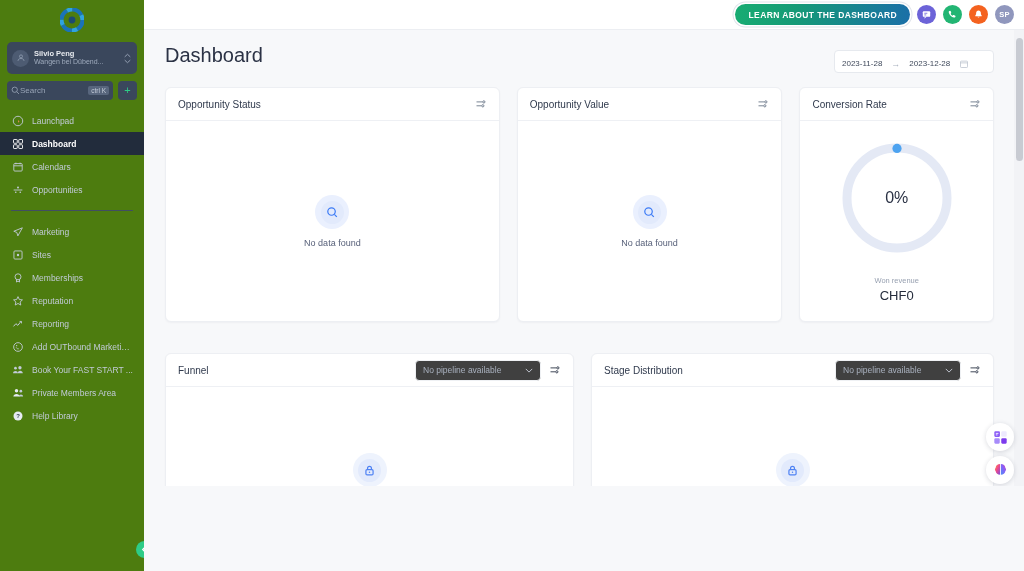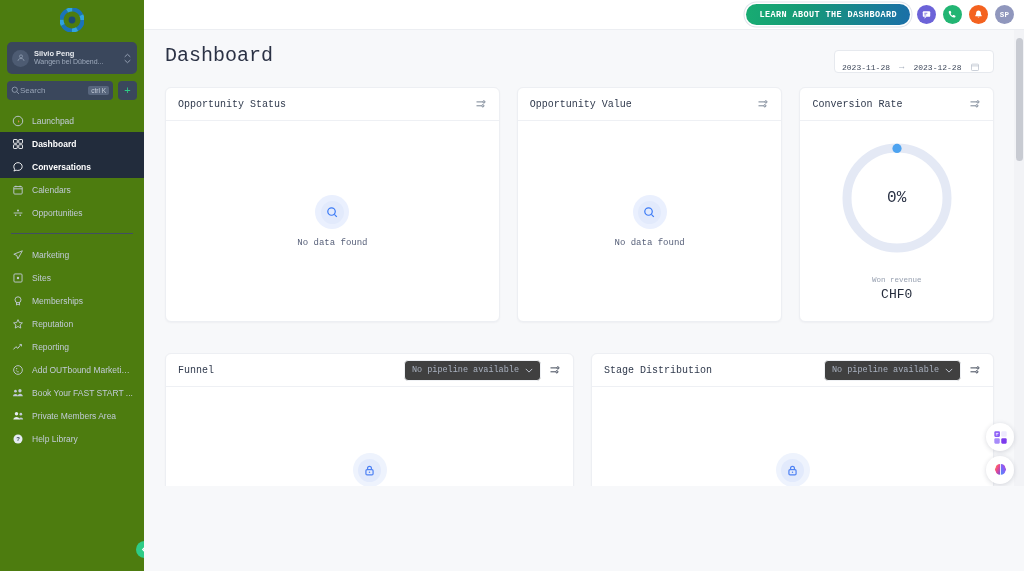--- a/index.html
+++ b/index.html
@@ -79,21 +79,21 @@
   }
   .collapse-btn {
     position: absolute; right: -9px; bottom: 13px;
     width: 17px; height: 17px; border-radius: 50%;
     background: #2ecc87; color: #fff;
     display: flex; align-items: center; justify-content: center;
     font-size: 8px; z-index: 6;
   }
 
   
-  #main { flex: 1 1 auto; position: relative; height: 486px; background: #f7f8fa; overflow: hidden; font-family: Liberation Mono, monospace; }
+  #main { flex: 1 1 auto; position: relative; height: 486px; background: #f7f8fa; overflow: hidden; }
 
   .topbar {
     height: 30px; background: #ffffff;
     display: flex; align-items: center; justify-content: flex-end;
     padding-right: 10px; gap: 7px;
     border-bottom: 1px solid #eceef2;
   }
   .learn-btn {
     height: 21px; padding: 0 13px;
     border-radius: 11px;
@@ -111,21 +111,21 @@
 
   .page-head {
     padding: 14px 30px 0 21px;
     display: flex; align-items: flex-start; justify-content: space-between;
   }
   .page-title { font-size: 20px; color: #2b3245; font-weight: normal; }
   .daterange {
     margin-top: 6px;
     height: 23px; min-width: 160px;
     background: #ffffff; border: 1px solid #e6e9ee; border-radius: 4px;
-    display: flex; align-items: flex-end; gap: 9px; padding: 0 7px;
+    display: flex; align-items: flex-start; gap: 9px; padding: 8px 7px;
     font-size: 8px; color: #404a5c;
   }
   .dr-arrow { color: #aab2c0; font-size: 9px; }
 
   
   .grid {
     padding: 14px 30px 0 21px;
     display: flex; gap: 17px;
   }
   .card {
@@ -274,28 +274,20 @@
           <svg width="12" height="12" viewBox="0 0 16 16">
             <rect x="2" y="2" width="5" height="5" rx="0.8" fill="none" stroke="#ffffff" stroke-width="1.2"></rect>
             <rect x="9" y="2" width="5" height="5" rx="0.8" fill="none" stroke="#ffffff" stroke-width="1.2"></rect>
             <rect x="2" y="9" width="5" height="5" rx="0.8" fill="none" stroke="#ffffff" stroke-width="1.2"></rect>
             <rect x="9" y="9" width="5" height="5" rx="0.8" fill="none" stroke="#ffffff" stroke-width="1.2"></rect>
           </svg>
         </span>
         <span class="nav-lbl">Dashboard</span>
       </div>
 
-      <div class="nav-item active">
-        <span class="ni">
-          <svg width="12" height="12" viewBox="0 0 16 16">
-            <path d="M13.6 7.4c0 3-2.6 5.2-5.9 5.2-0.8 0-1.6-.1-2.3-.4L2.6 13.4l1-2.4C2.8 10 2.4 8.8 2.4 7.4 2.4 4.5 5 2.2 8 2.2s5.6 2.3 5.6 5.2z" fill="none" stroke="#ffffff" stroke-width="1.2"></path>
-          </svg>
-        </span>
-        <span class="nav-lbl">Conversations</span>
-      </div>
 
       <div class="nav-item">
         <span class="ni">
           <svg width="12" height="12" viewBox="0 0 16 16">
             <rect x="2.4" y="3.4" width="11.2" height="10" rx="1.3" fill="none" stroke="#c2cbd8" stroke-width="1.2"></rect>
             <path d="M2.4 6.4h11.2" stroke="#c2cbd8" stroke-width="1.2"></path>
             <path d="M5.2 2.2v2.2M10.8 2.2v2.2" stroke="#c2cbd8" stroke-width="1.2"></path>
           </svg>
         </span>
         <span class="nav-lbl">Calendars</span>

